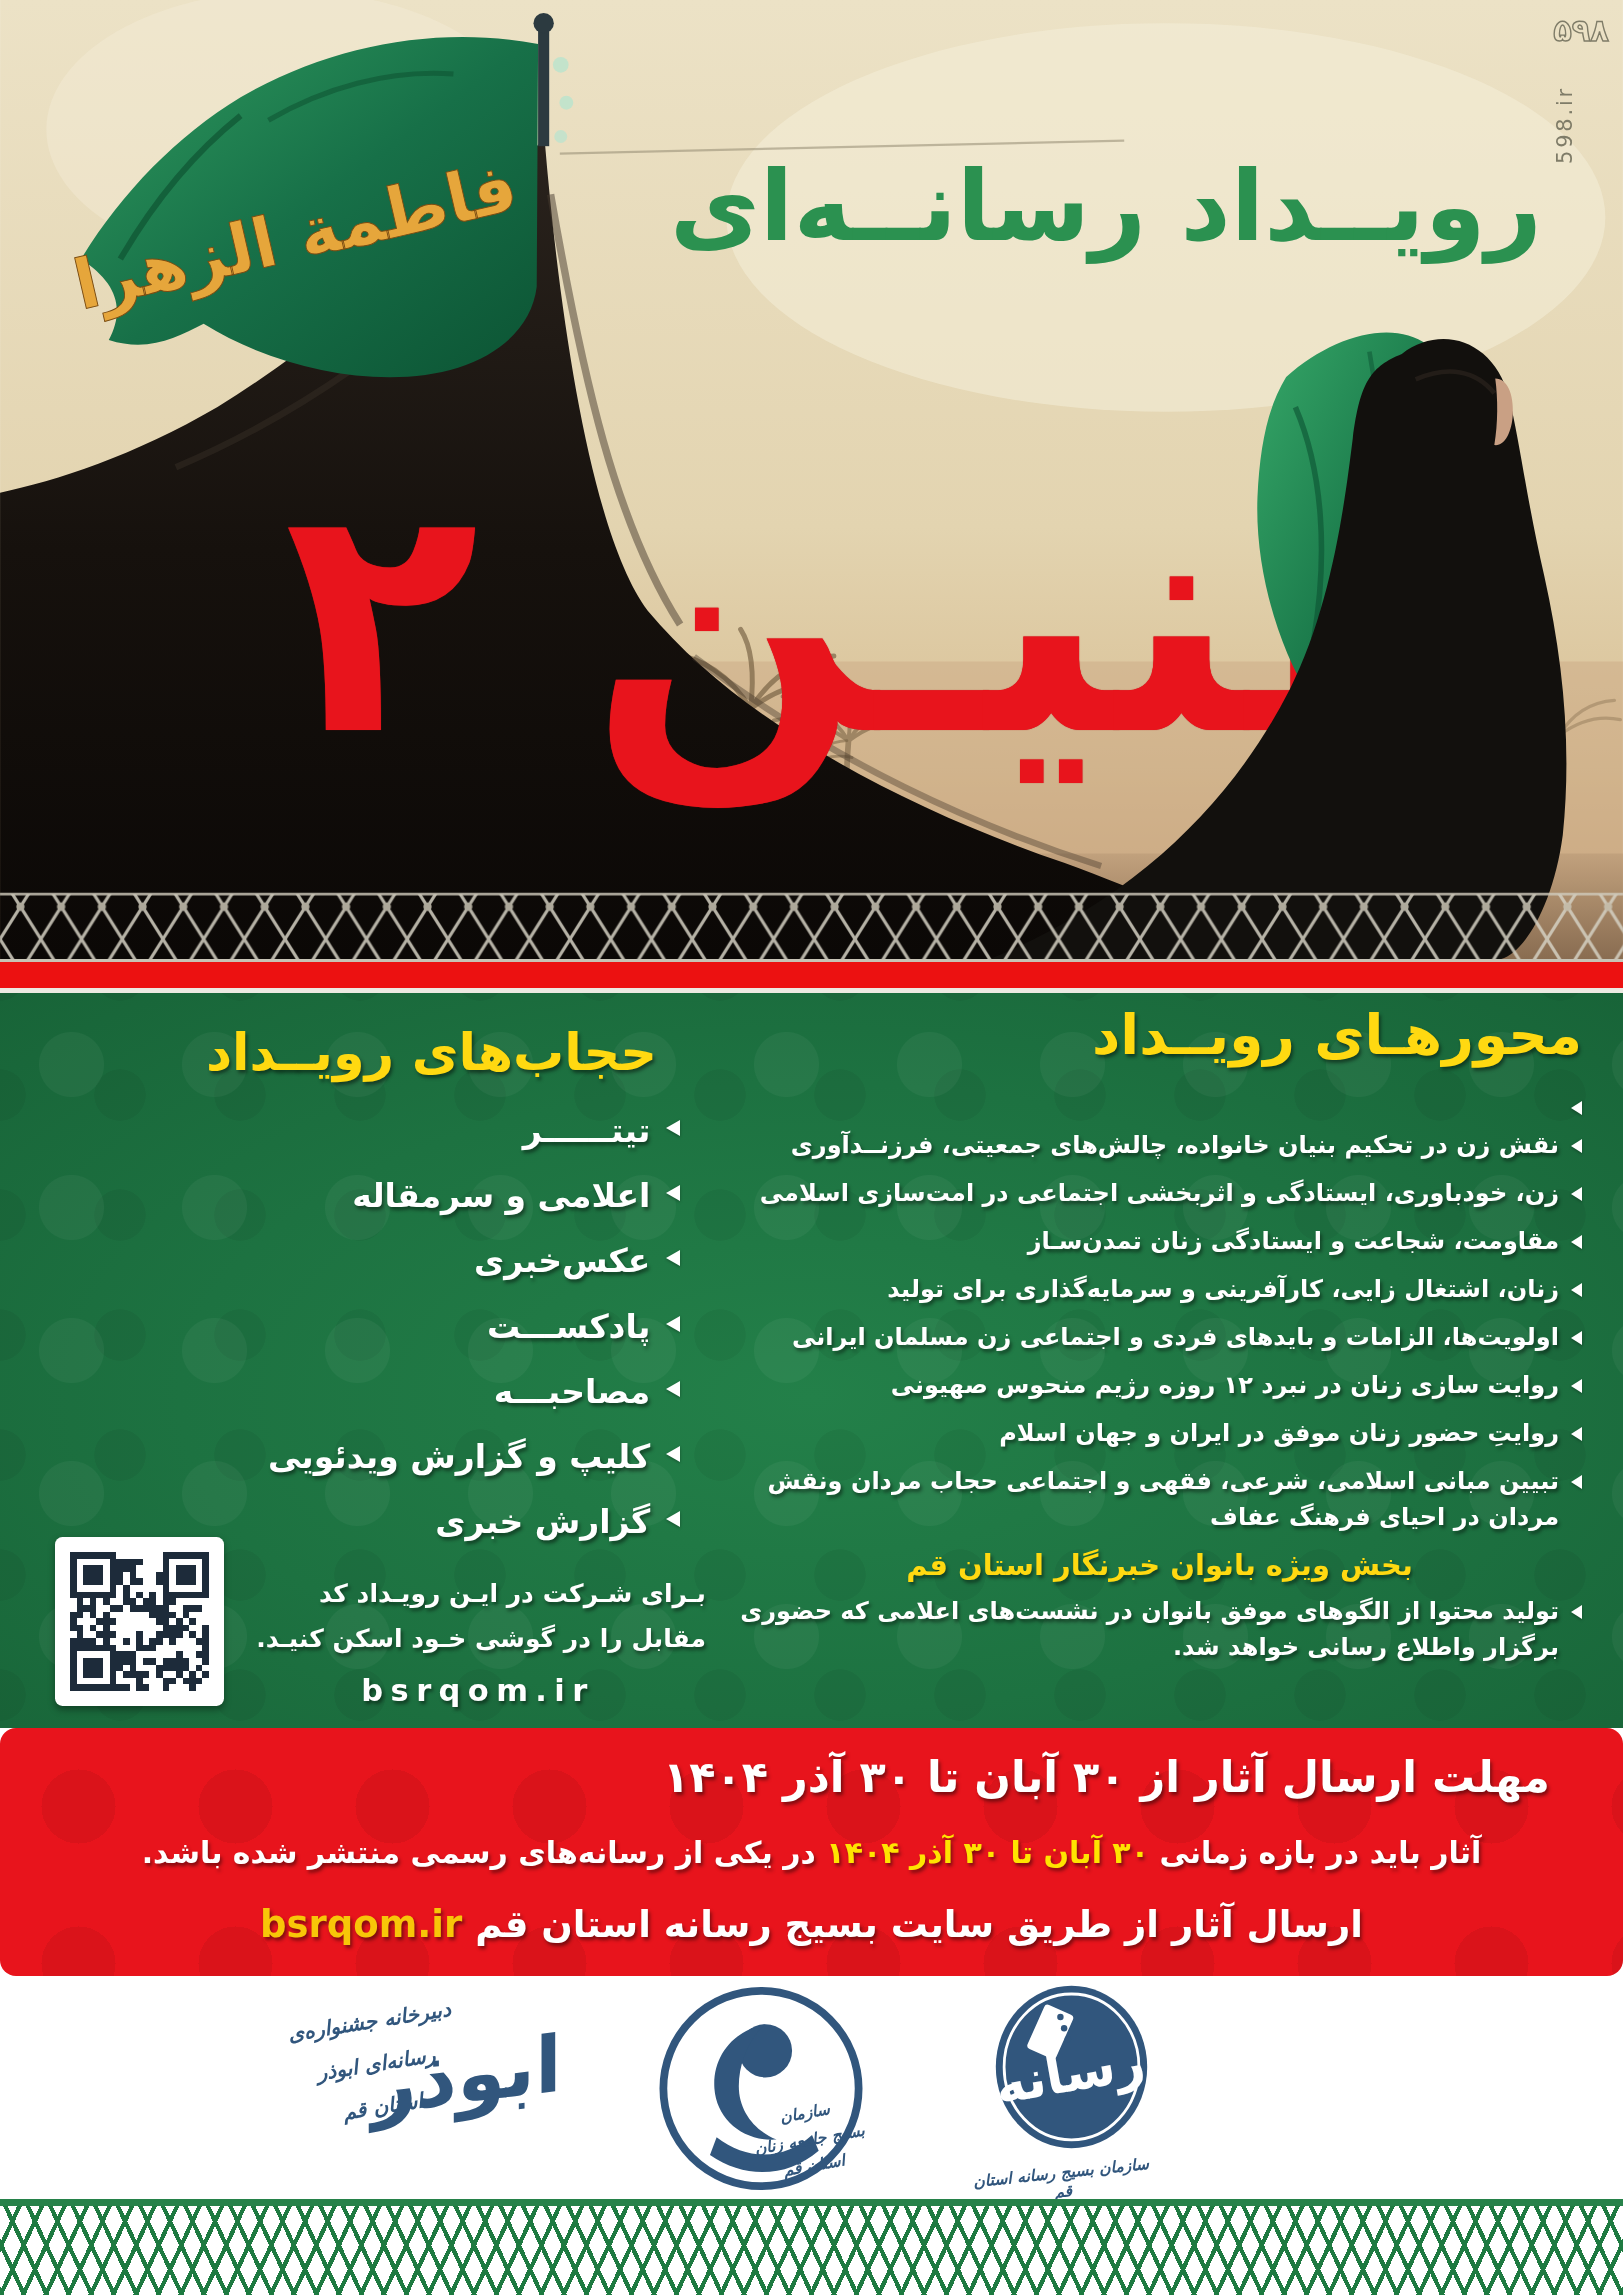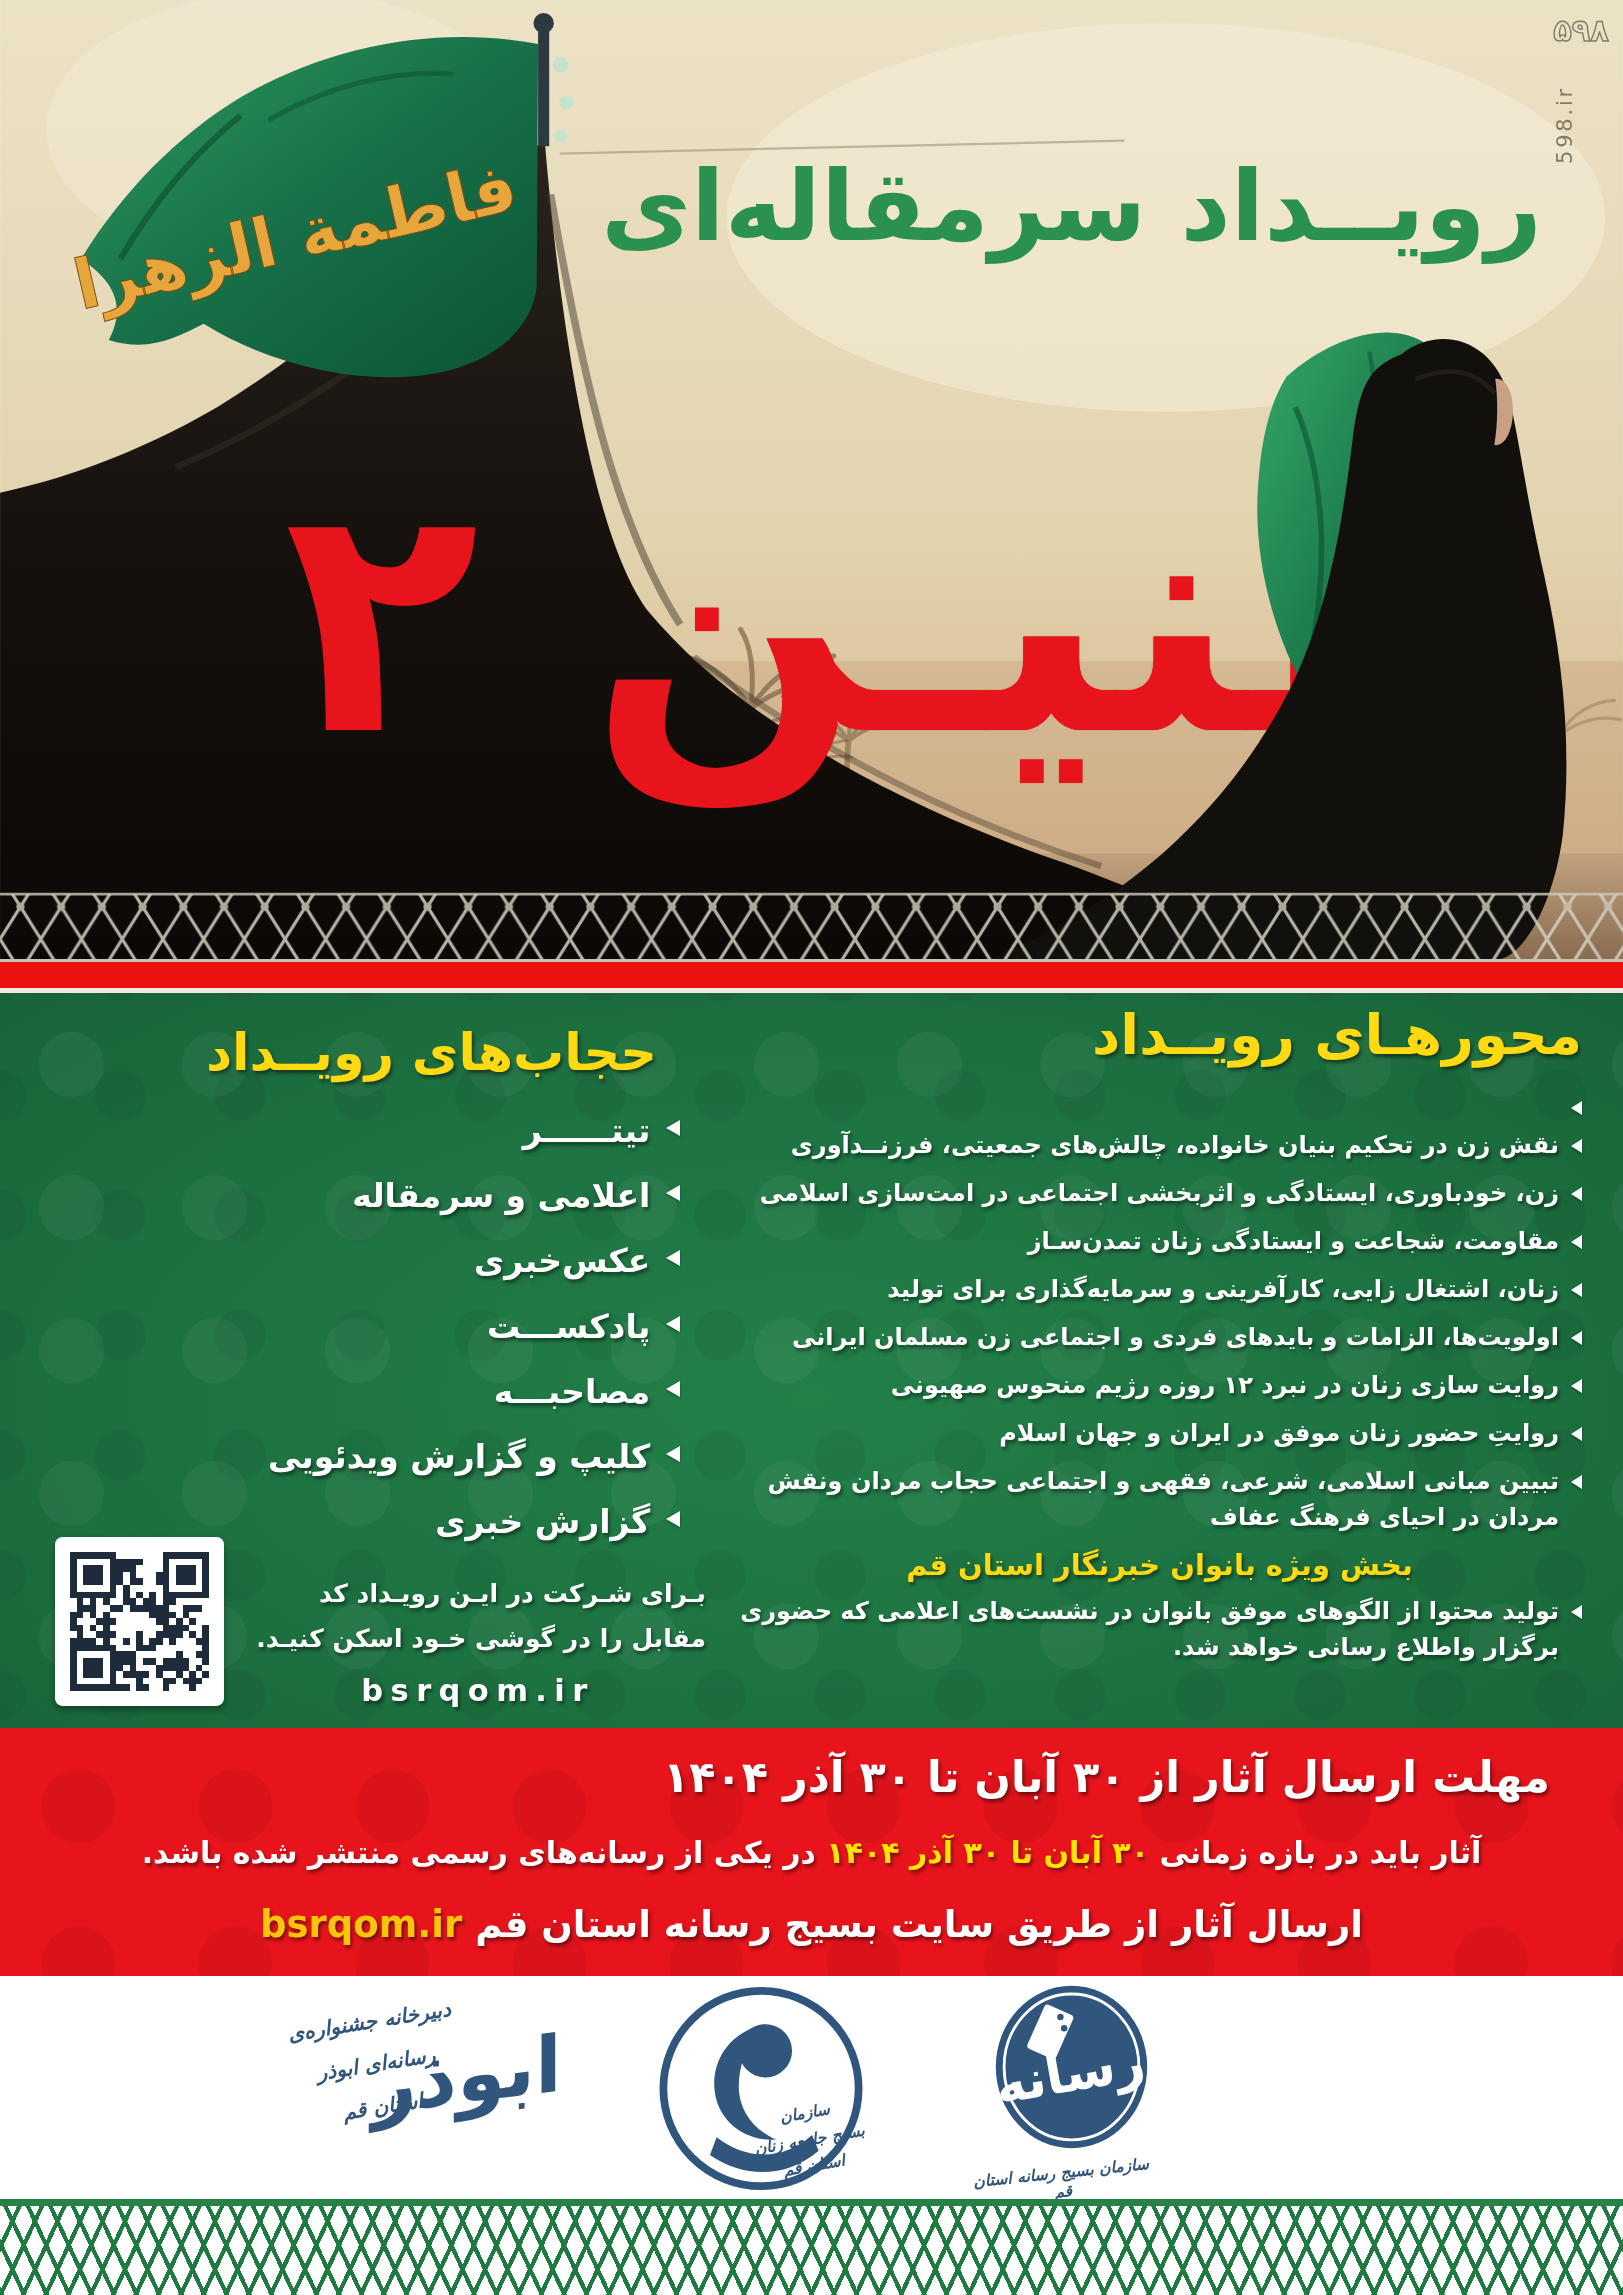--- a/index.html
+++ b/index.html
@@ -49,21 +49,21 @@
            align-items:center;direction:ltr;}
   .qr-card{background:#fff;border-radius:7.4px;padding:15px;box-shadow:0 3.7px 7.4px rgba(0,0,0,.35);}
   .qr-grid{display:grid;grid-template-columns:repeat(21,1fr);width:139px;height:139px;background:#fff;}
   .qr-grid div{background:#fff;}
   .qr-grid div.on{background:#1d2b3a;}
   .qr-side{flex:1;direction:rtl;}
   .qr-text{font-size:25px;font-weight:bold;color:#fff;line-height:1.8;text-align:right;margin-top:36px;}
   .qr-site{direction:ltr;font-size:30.5px;font-weight:bold;color:#fff;letter-spacing:7.4px;
            text-align:center;margin-top:12px;}
   
-  .section-red{position:absolute;top:1728px;left:0;width:1623px;height:248px;background:#e8141c;overflow:hidden;}
+  .section-red{position:absolute;top:1728px;left:0;width:1623px;height:248px;background:#e8141c;overflow:hidden;border-radius:16px;}
   .section-red::before{content:"";position:absolute;inset:0;
       background-image:radial-gradient(circle, rgba(0,0,0,0.06) 0 37px, transparent 37px);
       background-size:157px 157px;}
   .dl1{position:absolute;top:24px;right:73px;direction:rtl;font-size:43px;font-weight:bold;color:#fff;white-space:nowrap;}
   .dl2{position:absolute;top:107px;left:0;width:100%;text-align:center;direction:rtl;
        font-size:30px;font-weight:bold;color:#fff;}
   .dl2 .hl{color:#ffe400;}
   .dl3{position:absolute;top:175px;left:0;width:100%;text-align:center;direction:rtl;
        font-size:37px;font-weight:bold;color:#fff;}
   .dl3 .site{color:#f8c608;}
@@ -154,21 +154,21 @@
         C250,610 272,665 235,735 C320,762 382,730 440,700 C600,800 830,845 990,795
         C1090,762 1150,700 1160,620 Z" fill="url(#flagG)"></path>
       <path d="M520,250 C420,330 330,440 260,560" stroke="#0b4d2d" stroke-width="13" fill="none" opacity="0.6"></path>
       <path d="M980,160 C840,150 700,190 580,260" stroke="#0b4d2d" stroke-width="11" fill="none" opacity="0.5"></path>
       <circle cx="1212" cy="140" r="17" fill="#bfe3cc" opacity="0.9"></circle>
       <circle cx="1224" cy="222" r="15" fill="#bfe3cc" opacity="0.9"></circle>
       <circle cx="1212" cy="295" r="14" fill="#bfe3cc" opacity="0.85"></circle>
       <text x="650" y="560" transform="rotate(-13 650 560)" font-size="148" font-weight="bold" fill="#e6a63b" stroke="#7a4c12" stroke-width="2" text-anchor="middle" font-family="DejaVu Sans, sans-serif">فاطمة الزهرا</text>
     </svg>
 
-    <h2 class="kicker">رویــداد سرمقاله‌ای</h2>
+    <h2 class="kicker">رویــداد رسانــه‌ای</h2>
     <h1 class="main-title">طنیـن ۲</h1>
 
     <svg class="hero-front" width="1623" height="959" viewBox="0 0 3508 2073">
       <defs>
         <linearGradient id="flag2G" x1="0" y1="0" x2="1" y2="1">
           <stop offset="0" stop-color="#36a768"></stop>
             <stop offset="0.6" stop-color="#1b7a4b"></stop>
             <stop offset="1" stop-color="#0f5e39"></stop>
         </linearGradient>
       </defs>

